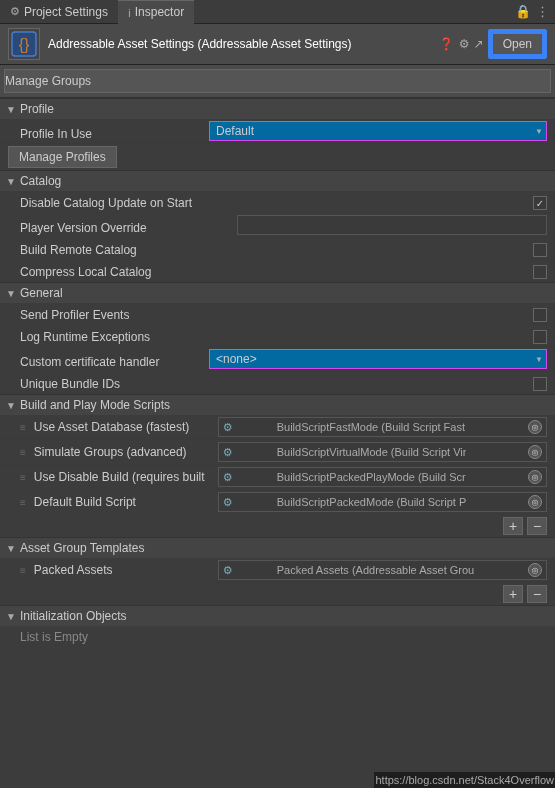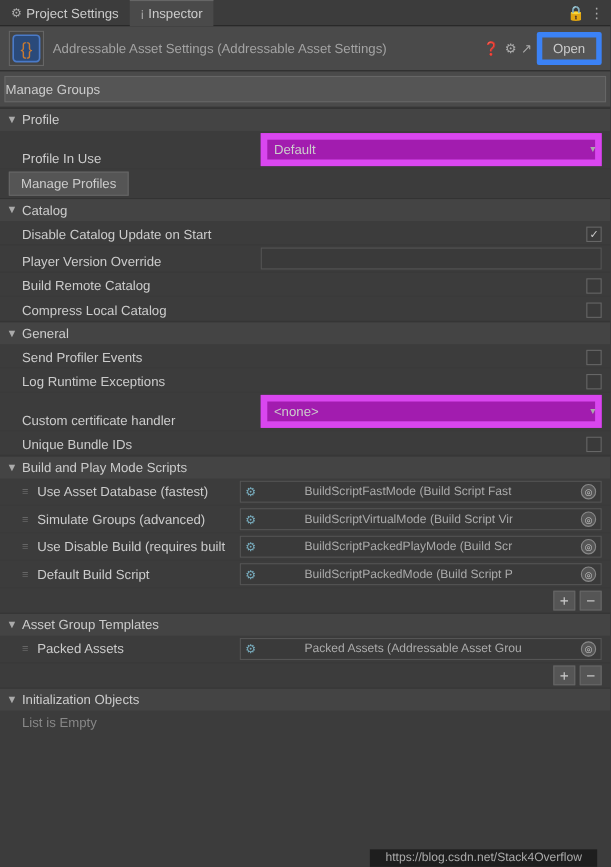--- a/index.html
+++ b/index.html
@@ -61,21 +61,21 @@
       height: 32px;
       background: #444;
       border: 1px solid #666;
       display: flex;
       align-items: center;
       justify-content: center;
     }
     .header-title {
       flex: 1;
       font-size: 12px;
-      color: #a3a3a3;
+      color: #ffffff;
     }
     .header-actions {
       display: flex;
       align-items: center;
       gap: 4px;
     }
     .header-btn {
       background: #555;
       border: 5px solid #3b82f6;
       color: #ccc;
@@ -139,26 +139,26 @@
       border-bottom: 1px solid #3a3a3a;
     }
     .row-label {
       flex: 1;
       color: #ccc;
       font-size: 12px;
     }
 
     
     .dropdown {
-      background: #a21caf;
-      border: 6px solid #d946ef;
+      background: #0369a1;
+      border: 1px solid #d946ef;
       color: #ccc;
       padding: 2px 20px 2px 6px;
       font-size: 12px;
-      width: 310px;
+      width: 338px;
       cursor: pointer;
       appearance: none;
       -webkit-appearance: none;
       position: relative;
     }
     .dropdown-wrapper {
       position: relative;
       display: inline-block;
     }
     .dropdown-wrapper::after {
@@ -292,25 +292,25 @@
       display: flex;
       align-items: center;
       justify-content: center;
       line-height: 1;
     }
 
     
     .watermark {
       position: fixed;
       bottom: 0;
-      right: 12px;
+      right: 0;
       background: rgba(0,0,0,0.5);
       color: #aaa;
       font-size: 11px;
-      padding: 2px 14px;
+      padding: 2px 1px;
     }
 
     
     .empty-list-row {
       padding: 4px 20px;
       color: #888;
       font-size: 12px;
     }
   </style>
 </head>

